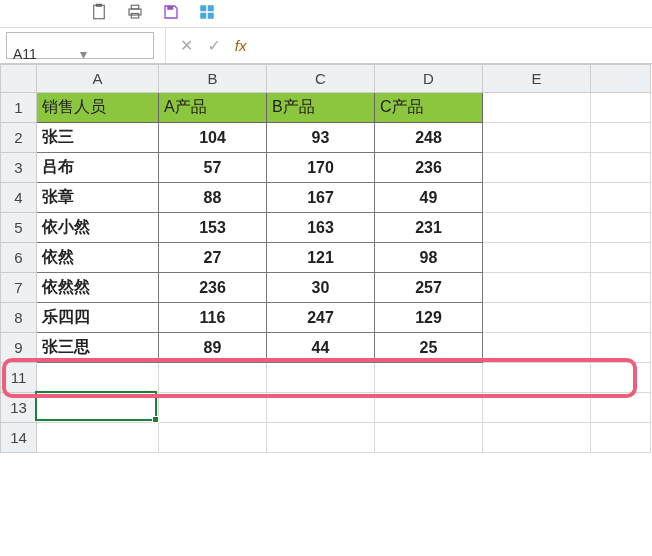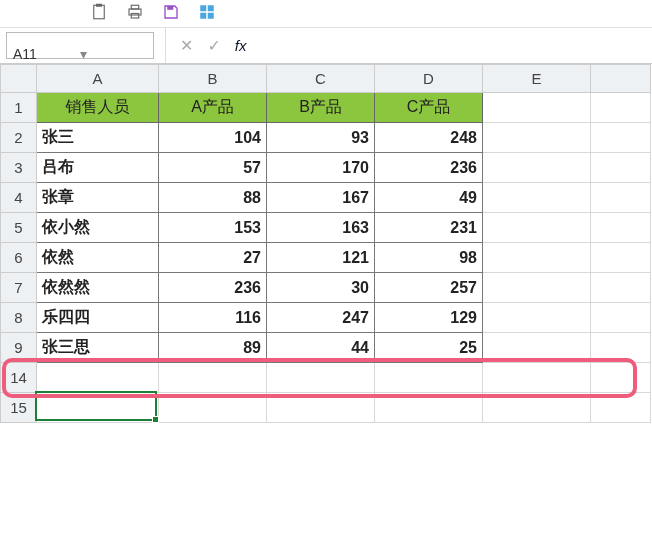--- a/index.html
+++ b/index.html
@@ -51,21 +51,21 @@
   .fx-btns {
     display: flex;
     align-items: center;
     gap: 14px;
     padding: 0 14px;
     color: #aaa;
   }
   .fx-btns .ico { font-size: 16px; }
   .fx-label {
     font-style: italic;
-    color: #0f172a;
+    color: #a16207;
     padding-right: 10px;
     align-self: center;
     font-size: 15px;
   }
   .fx-input {
     flex: 1;
     border: none;
     outline: none;
     font-size: 14px;
     padding: 0 6px;
@@ -112,24 +112,24 @@
     vertical-align: middle;
   }
   td.data-border {
     border: 1px solid #777;
     font-weight: bold;
   }
   td.hdr-green {
     background: #8CC63F;
     border: 1px solid #666;
     color: #222;
-    text-align: center;
+    text-align: left;
   }
   td.textcol { text-align: left; }
-  td.numcol { text-align: right; }
+  td.numcol { text-align: center; }
   .col-A { width: 122px; }
   .col-B { width: 108px; }
   .col-C { width: 108px; }
   .col-D { width: 108px; }
   .col-E { width: 108px; }
   .col-F { width: 60px; }
   .active-cell {
     position: absolute;
     border: 2px solid #1a7f37;
     pointer-events: none;
@@ -287,30 +287,39 @@
         <tr>
           <th class="rowhdr">9</th>
           <td class="cell data-border textcol">张三思</td>
           <td class="cell data-border numcol">89</td>
           <td class="cell data-border numcol">44</td>
           <td class="cell data-border numcol">25</td>
           <td class="cell"></td>
           <td class="cell"></td>
         </tr>
         <tr>
+          <th class="rowhdr">11</th>
+          <td class="cell"></td>
+          <td class="cell"></td>
+          <td class="cell"></td>
+          <td class="cell"></td>
+          <td class="cell"></td>
+          <td class="cell"></td>
+        </tr>
+        <tr>
+          <th class="rowhdr">13</th>
+          <td class="cell"></td>
+          <td class="cell"></td>
+          <td class="cell"></td>
+          <td class="cell"></td>
+          <td class="cell"></td>
+          <td class="cell"></td>
+        </tr>
+        <tr>
           <th class="rowhdr">14</th>
-          <td class="cell"></td>
-          <td class="cell"></td>
-          <td class="cell"></td>
-          <td class="cell"></td>
-          <td class="cell"></td>
-          <td class="cell"></td>
-        </tr>
-        <tr>
-          <th class="rowhdr">15</th>
           <td class="cell"></td>
           <td class="cell"></td>
           <td class="cell"></td>
           <td class="cell"></td>
           <td class="cell"></td>
           <td class="cell"></td>
         </tr>
       </tbody>
   </table>
 

